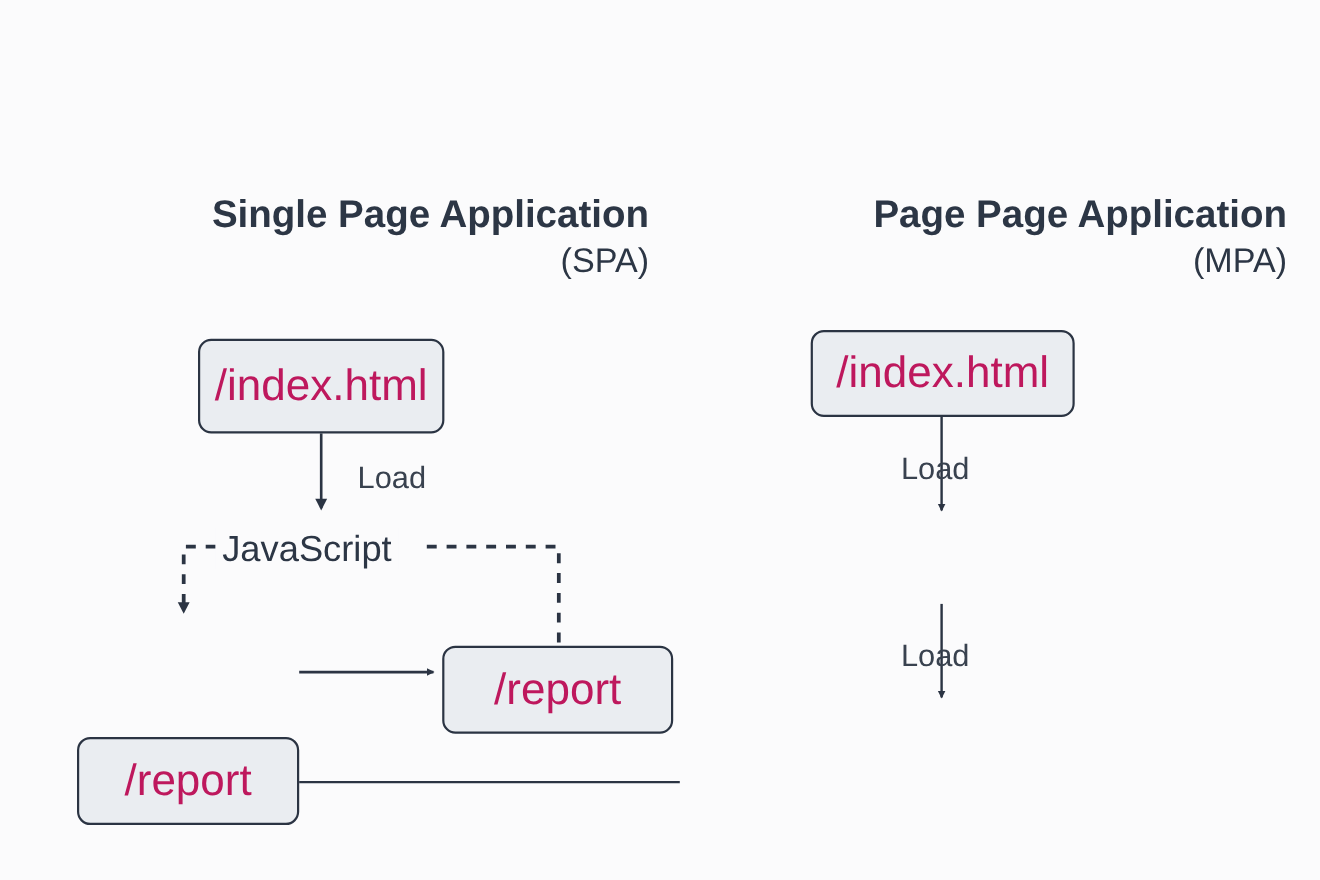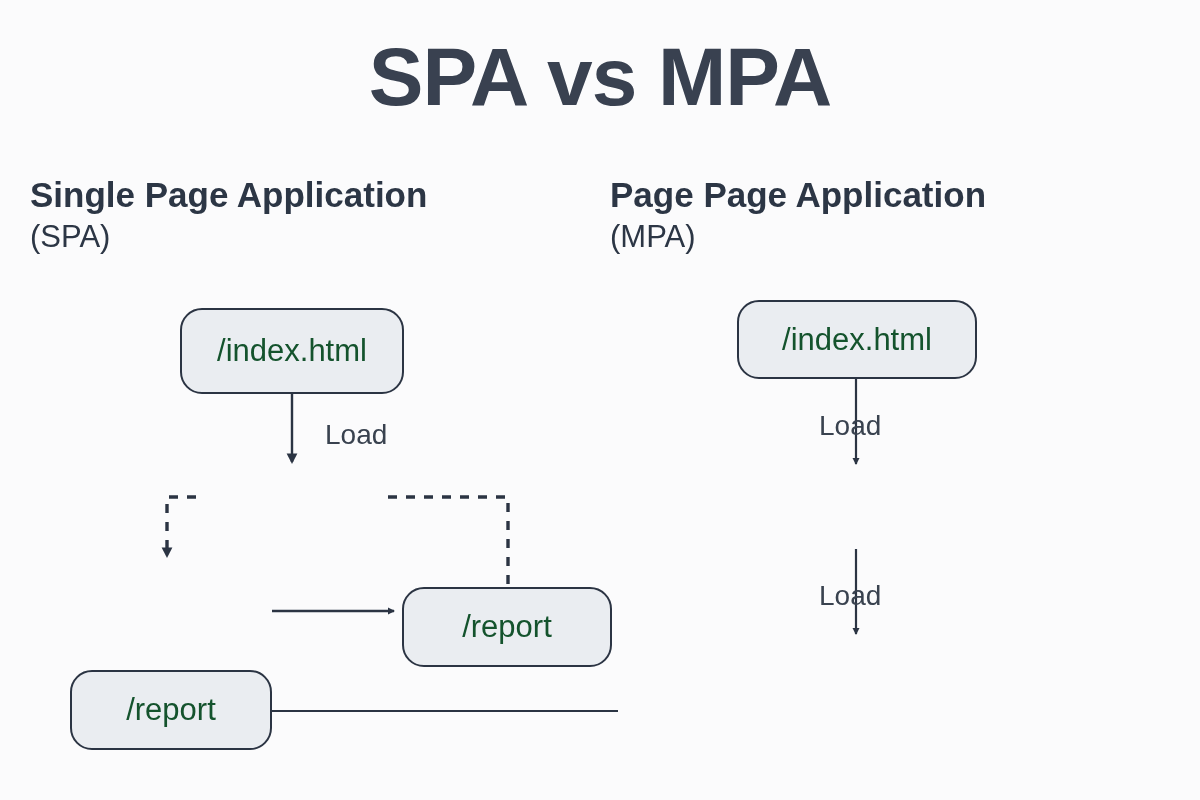--- a/index.html
+++ b/index.html
@@ -27,21 +27,21 @@
     width: 1200px;
     text-align: center;
     font-size: 82px;
     font-weight: bold;
     letter-spacing: -1px;
     color: #394150;
     line-height: 1;
   }
   .column-heading {
     position: absolute;
-    text-align: left;
+    text-align: right;
     line-height: 1.18;
   }
   .column-heading .ch-main {
     display: block;
     font-size: 35px;
     font-weight: bold;
     color: #2c3645;
   }
   .column-heading .ch-sub {
     display: block;
@@ -51,26 +51,26 @@
     margin-top: 4px;
   }
   #heading-spa { left: 30px;  top: 174px; width: 560px; }
   #heading-mpa { left: 610px; top: 174px; width: 560px; }
 
   .node-box {
     position: absolute;
     box-sizing: border-box;
     background: #eaedf1;
     border: 2.5px solid #2b3443;
-    border-radius: 22px;
+    border-radius: 12px;
     display: flex;
     align-items: center;
     justify-content: center;
-    font-size: 31px;
-    color: #14532d;
+    font-size: 40px;
+    color: #be185d;
     white-space: nowrap;
   }
   .edge-label {
     position: absolute;
     font-size: 28px;
     color: #39424f;
     white-space: nowrap;
   }
   .node-label-inline {
     position: absolute;
@@ -87,21 +87,20 @@
     width: 1200px;
     height: 800px;
     pointer-events: none;
   }
 </style>
 </head>
 <body>
 
 <div id="stage">
 
-  <div id="main-title">SPA vs MPA</div>
 
   <div class="column-heading" id="heading-spa">
     <span class="ch-main">Single Page Application</span>
     <span class="ch-sub">(SPA)</span>
   </div>
 
   <div class="column-heading" id="heading-mpa">
     <span class="ch-main">Page Page Application</span>
     <span class="ch-sub">(MPA)</span>
   </div>
@@ -149,20 +148,23 @@
   </svg>
 
   <div class="node-box" style="left:180px; top:308px; width:224px; height:86px;">
     <span>/index.html</span>
   </div>
 
   <div class="edge-label" style="left:325px; top:419px;">
     <span>Load</span>
   </div>
 
+  <div class="node-label-inline" style="left:196px; top:480px;">
+    <span>JavaScript</span>
+  </div>
 
 
   <div class="node-box" style="left:402px; top:587px; width:210px; height:80px;">
     <span>/report</span>
   </div>
 
   <div class="node-box" style="left:70px; top:670px; width:202px; height:80px;">
     <span>/report</span>
   </div>
 

